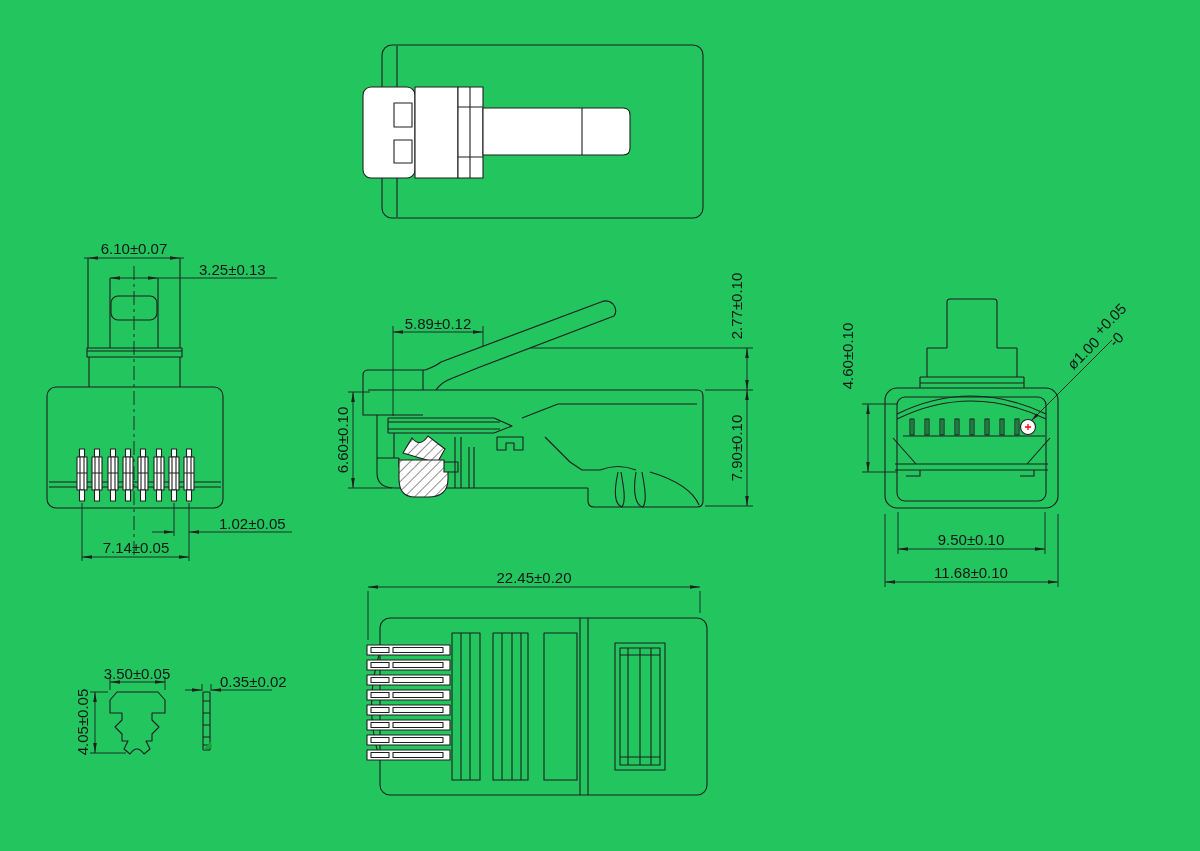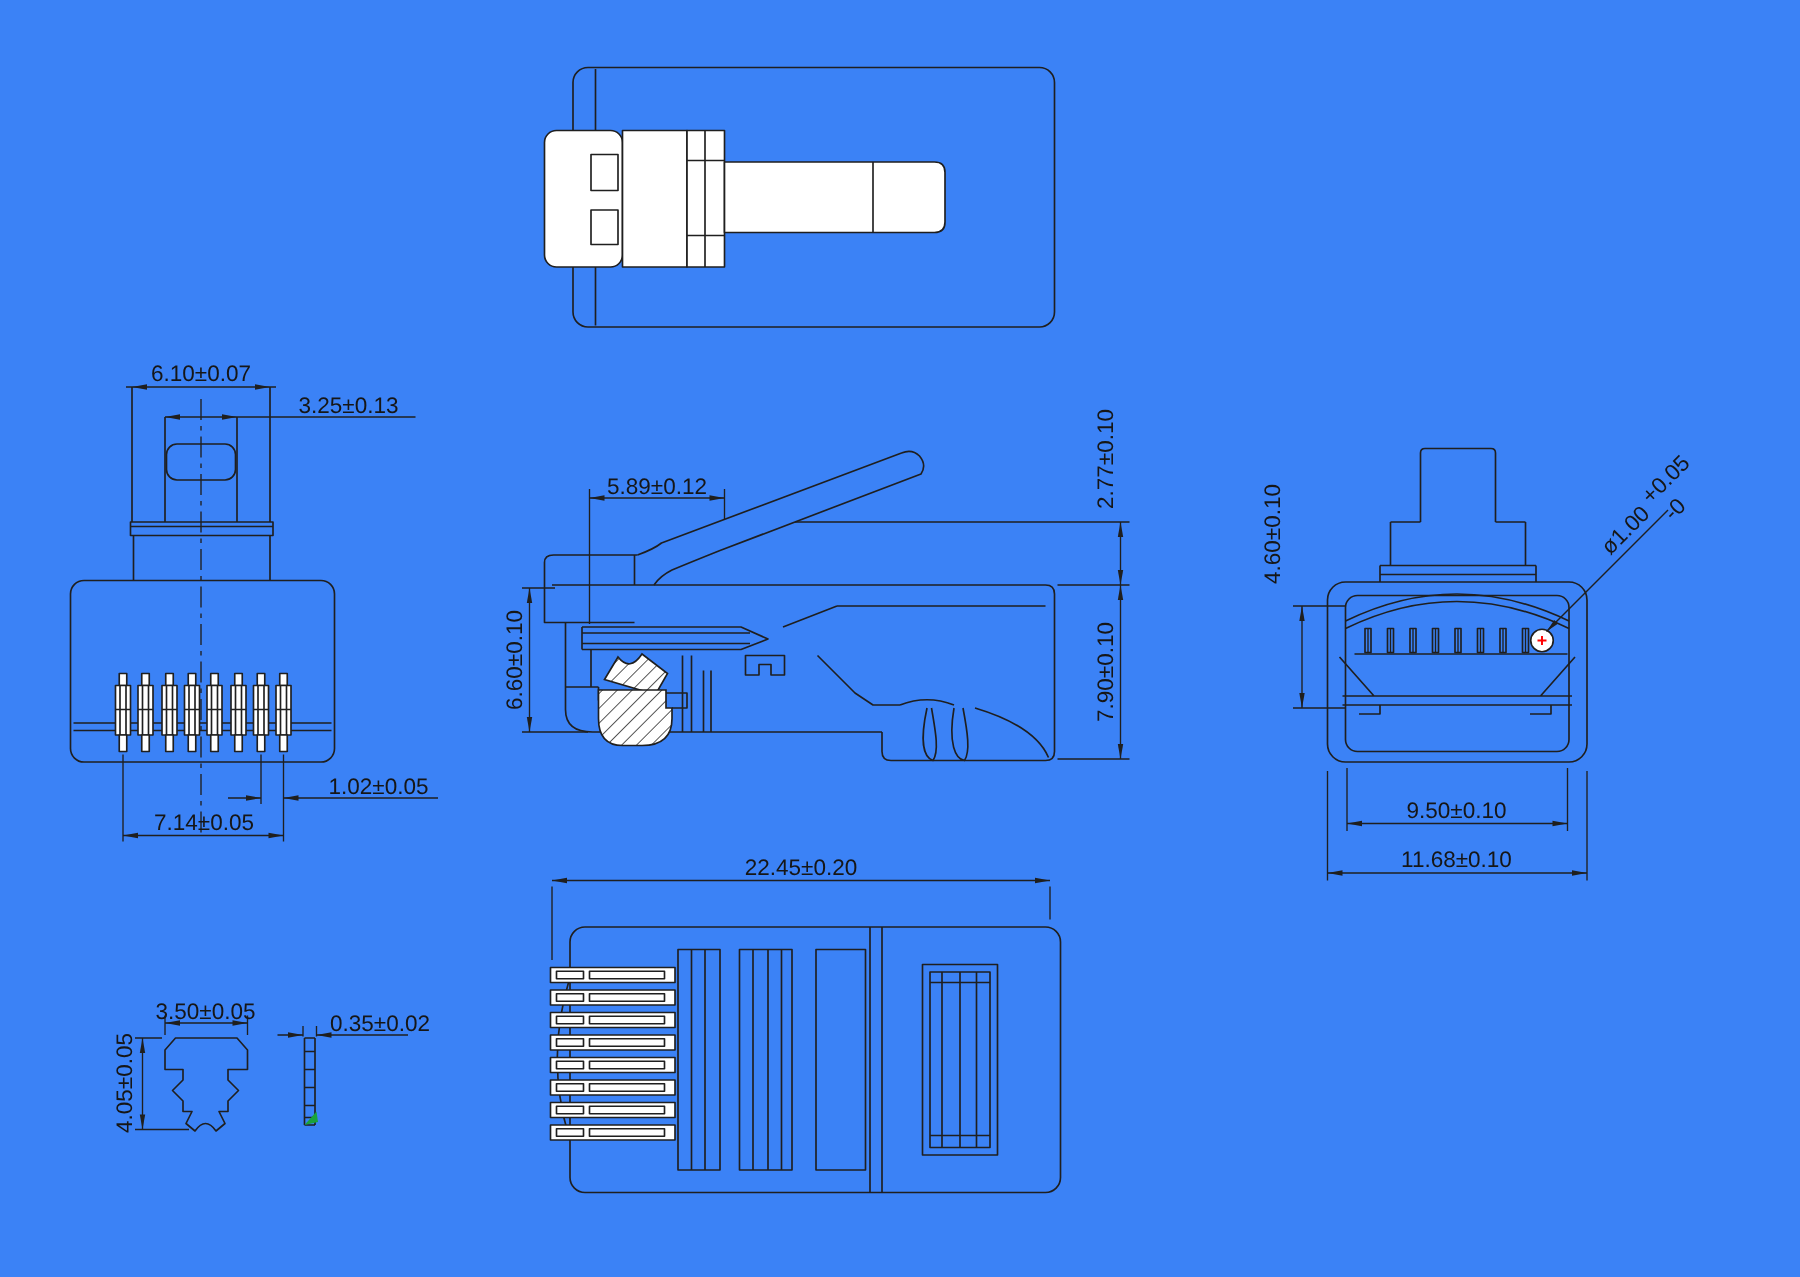--- a/index.html
+++ b/index.html
@@ -1,16 +1,16 @@
 <!DOCTYPE html>
 <html><head>
 <meta charset="utf-8">
 <style>
   html,body{margin:0;padding:0;background:#ffffff;}
-  #stage{position:relative;width:1200px;height:851px;background:#3b82f6;overflow:hidden;}
+  #stage{position:relative;width:1200px;height:851px;background:#22c55e;overflow:hidden;}
   svg{display:block;}
   .ln{fill:none;stroke:#1f1f1f;stroke-width:1.1;stroke-linejoin:round;stroke-linecap:butt;}
   .fw{fill:#ffffff;stroke:#1f1f1f;stroke-width:1.1;stroke-linejoin:round;}
   .dl{fill:none;stroke:#1f1f1f;stroke-width:0.9;}
   .cl{fill:none;stroke:#1f1f1f;stroke-width:0.9;stroke-dasharray:14 4 3 4;}
   .ah{fill:#1f1f1f;stroke:none;}
   .ht{fill:url(#hatch);stroke:#1f1f1f;stroke-width:1.1;}
   text{font-family:"Liberation Sans",sans-serif;font-size:15px;fill:#161616;}
   .red{stroke:#ff0000;stroke-width:1.3;fill:none;}
   .grn{fill:#19a33c;stroke:none;}

